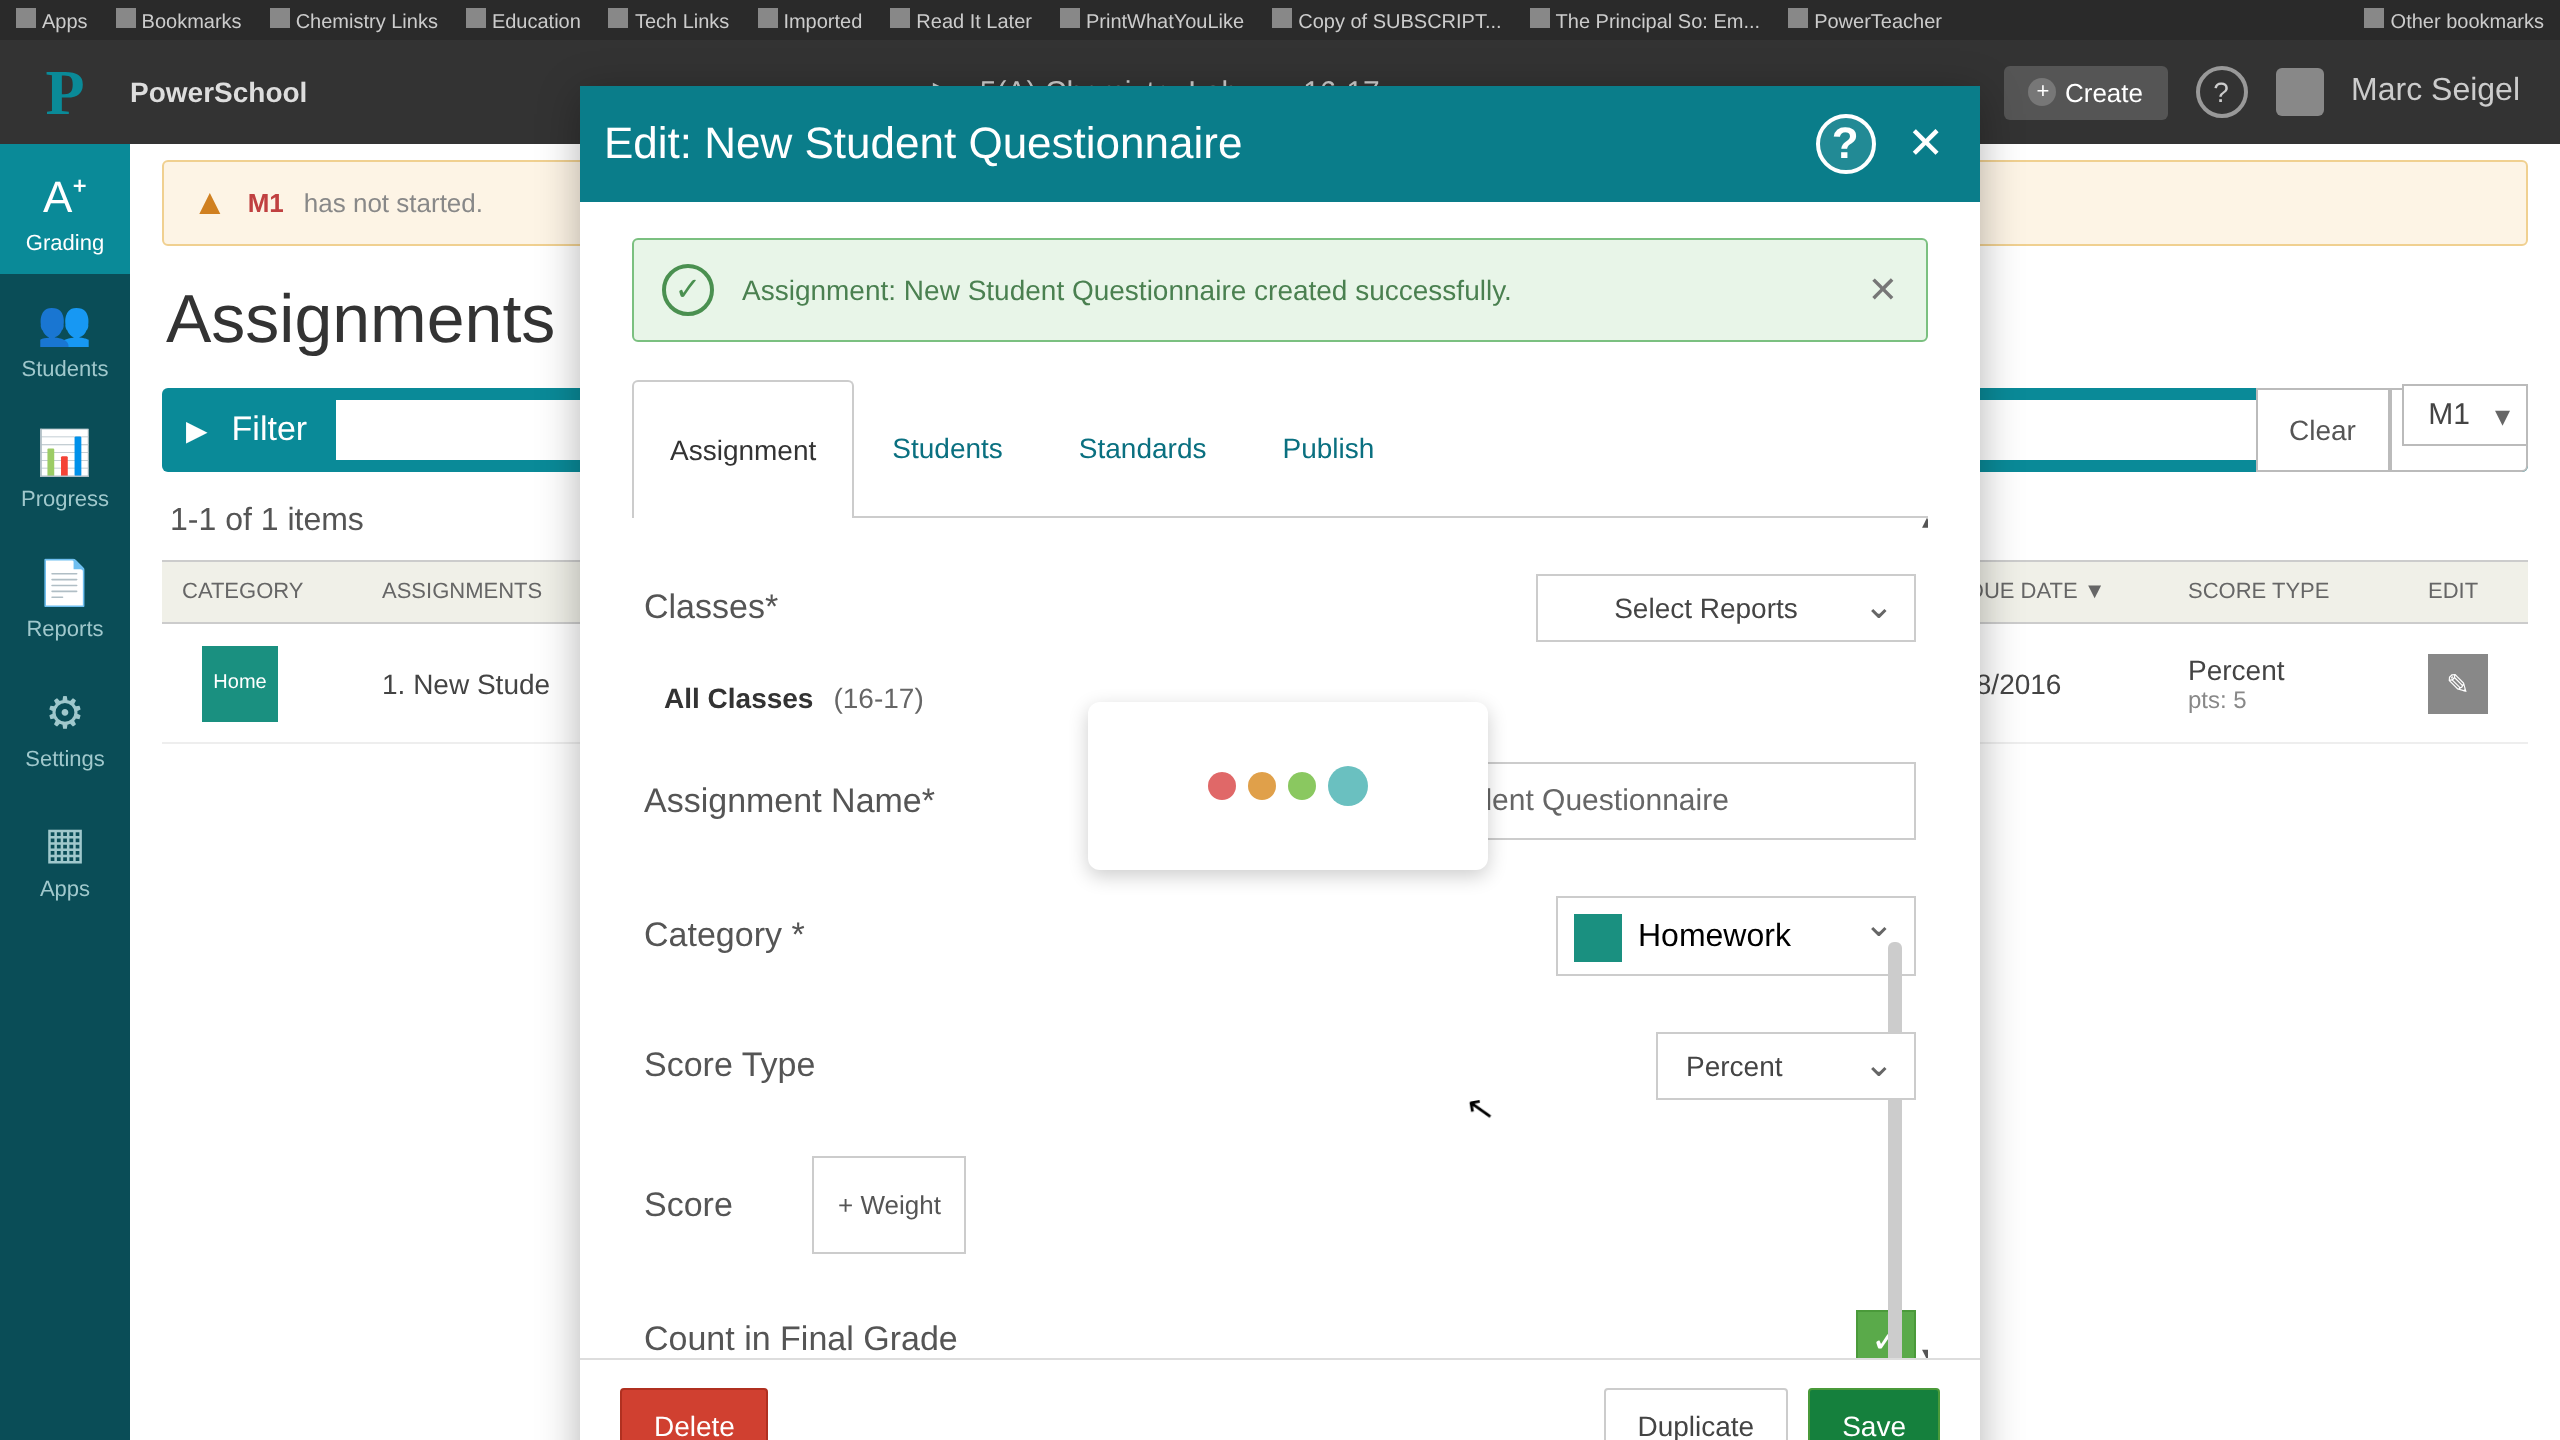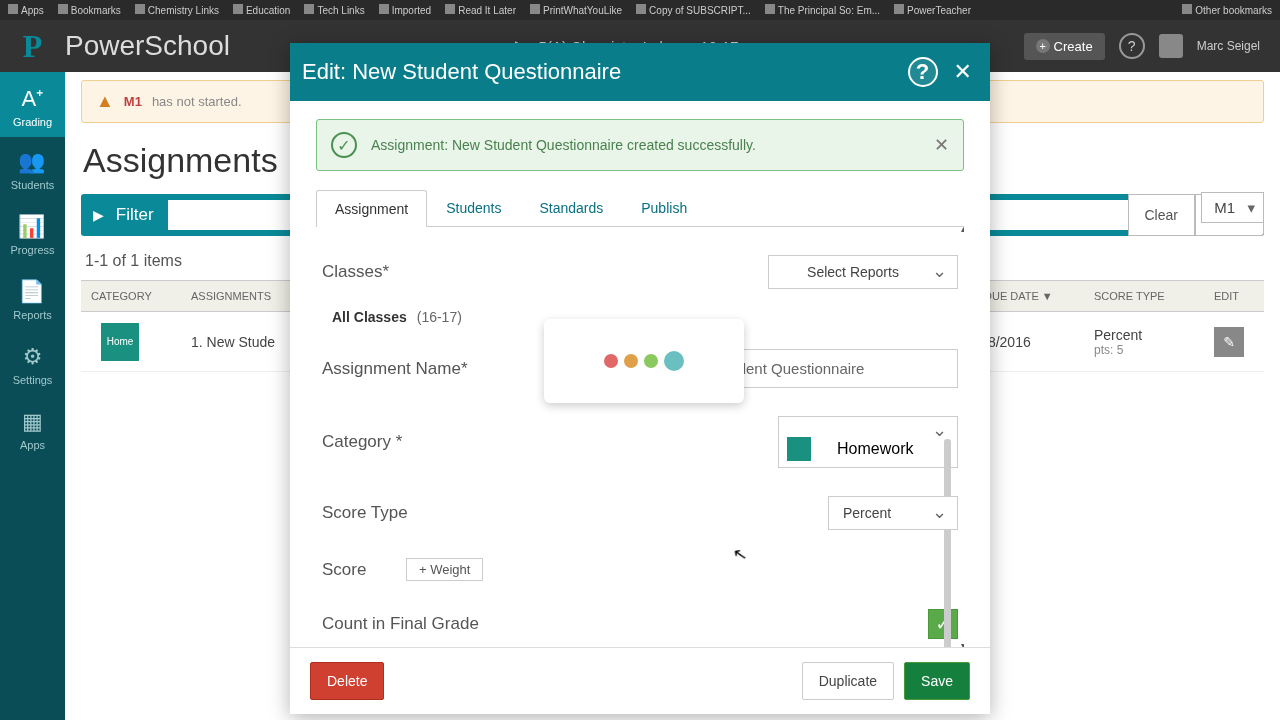--- a/index.html
+++ b/index.html
@@ -5,28 +5,28 @@
 * { box-sizing: border-box; margin: 0; padding: 0; font-family: Arial, sans-serif; }
 body { width: 1280px; height: 720px; overflow: hidden; background: #000; position: relative; }
 
 .bookmark-bar { height: 20px; background: #2a2a2a; display: flex; align-items: center; padding: 0 8px; gap: 14px; font-size: 10px; color: #ccc; overflow: hidden; }
 .bookmark-bar span { white-space: nowrap; }
 .bookmark-bar .sq { width: 10px; height: 10px; background: #888; display: inline-block; margin-right: 3px; }
 
 .topbar { height: 52px; background: #333; display: flex; align-items: center; color: #fff; }
 .logo { width: 65px; display: flex; align-items: center; justify-content: center; }
 .logo-p { font-size: 32px; color: #0a8a98; font-weight: bold; font-family: serif; }
-.brand { font-size: 28px; color: #ddd; font-weight: 400; }
+.brand { font-size: 14px; color: #ddd; font-weight: 700; }
 .top-center { flex: 1; display: flex; justify-content: center; align-items: center; gap: 12px; color: #ccc; font-size: 15px; }
 .top-right { display: flex; align-items: center; gap: 14px; padding-right: 20px; }
 .create-btn { background: #555; color: #fff; padding: 6px 12px; border-radius: 3px; font-size: 13px; display: flex; align-items: center; gap: 4px; }
 .create-plus { width: 14px; height: 14px; background: #777; border-radius: 50%; display: flex; align-items: center; justify-content: center; font-size: 11px; }
 .help-c { width: 26px; height: 26px; border: 2px solid #999; border-radius: 50%; display: flex; align-items: center; justify-content: center; color: #ccc; font-size: 14px; }
 .user-ico { width: 24px; height: 24px; background: #888; border-radius: 3px; }
-.user-name { color: #ccc; font-size: 12px; }
+.user-name { color: #ccc; font-size: 16px; }
 
 .main { display: flex; height: 648px; }
 .sidebar { width: 65px; background: #0a4d57; display: flex; flex-direction: column; }
 .side-item { height: 65px; display: flex; flex-direction: column; align-items: center; justify-content: center; color: #a0c8cc; font-size: 11px; gap: 4px; cursor: pointer; }
 .side-item.active { background: #0a8a98; color: #fff; }
 .side-ico { font-size: 22px; }
 
 .content { flex: 1; background: #fff; position: relative; }
 .alert-bar { margin: 8px 16px 0; padding: 10px 14px; background: #fdf4e5; border: 1px solid #f0d090; border-radius: 3px; display: flex; align-items: center; gap: 10px; }
 .alert-tri { color: #d08020; font-size: 18px; }
@@ -62,39 +62,39 @@
 .modal-head-title { flex: 1; }
 .modal-help { width: 30px; height: 30px; border: 2px solid #fff; border-radius: 50%; display: flex; align-items: center; justify-content: center; font-weight: bold; margin-right: 10px; background: rgba(255,255,255,.1); }
 .modal-close { font-size: 22px; cursor: pointer; padding: 0 6px; }
 .modal-body { padding: 18px 26px 0; position: relative; }
 .success { border: 1px solid #7bc080; background: #e8f5e8; border-radius: 3px; padding: 12px 14px; display: flex; align-items: center; gap: 14px; margin-bottom: 18px; }
 .success-chk { width: 26px; height: 26px; border: 2px solid #4a9050; border-radius: 50%; display: flex; align-items: center; justify-content: center; color: #4a9050; font-size: 16px; }
 .success-txt { color: #4a8050; font-size: 14px; flex: 1; }
 .success-x { color: #777; font-size: 18px; cursor: pointer; }
 
 .tabs { display: flex; border-bottom: 1px solid #ccc; margin-bottom: 0; }
-.tab { padding: 10px 18px; color: #0a7080; font-size: 14px; cursor: pointer; border: 1px solid transparent; border-bottom: none; }
+.tab { padding: 26px 18px; color: #0a7080; font-size: 14px; cursor: pointer; border: 1px solid transparent; border-bottom: none; }
 .tab.active { color: #333; border-color: #ccc; background: #fff; position: relative; top: 1px; border-radius: 3px 3px 0 0; }
 
 .form-area { height: 420px; overflow-y: auto; padding: 14px 6px 0 0; position: relative; }
 .form-row { display: flex; align-items: center; padding: 14px 0; }
 .form-label { width: 310px; color: #555; font-size: 17px; padding-left: 6px; }
 .form-ctrl { flex: 1; display: flex; justify-content: flex-end; align-items: center; gap: 10px; }
 .select-box { border: 1px solid #ccc; padding: 8px 34px 8px 14px; font-size: 14px; color: #444; position: relative; min-width: 130px; background: #fff; }
 .select-box::after { content: "⌄"; position: absolute; right: 10px; top: 4px; font-size: 18px; color: #666; }
 .select-classes { min-width: 190px; text-align: center; }
 .all-classes { padding: 6px 0 10px 16px; font-size: 14px; }
 .all-classes b { color: #333; }
 .all-classes span { color: #666; margin-left: 10px; }
 .text-input { border: 1px solid #ccc; padding: 10px 12px; width: 290px; font-size: 15px; color: #666; }
-.cat-select { display: flex; align-items: center; border: 1px solid #ccc; padding: 20px 34px 6px 8px; position: relative; gap: 26px; min-width: 180px; }
+.cat-select { display: flex; align-items: center; border: 1px solid #ccc; padding: 8px 34px 6px 8px; position: relative; gap: 8px; min-width: 180px; }
 .cat-select::after { content: "⌄"; position: absolute; right: 10px; top: 2px; font-size: 18px; color: #666; }
 .cat-sw { width: 24px; height: 24px; background: #1a9080; }
 .num-input { border: 1px solid #ccc; padding: 10px; width: 80px; text-align: right; font-size: 16px; }
-.pill-btn { border: 1px solid #ccc; padding: 3px 12px; font-size: 13px; color: #555; background: #fff; cursor: pointer; }
+.pill-btn { border: 1px solid #ccc; padding: 16px 12px; font-size: 13px; color: #555; background: #fff; cursor: pointer; }
 .chk-box { width: 30px; height: 30px; background: #5aaa4a; display: flex; align-items: center; justify-content: center; color: #fff; font-size: 18px; border: 1px solid #4a9a3a; }
 .points-lbl { font-size: 17px; color: #555; }
 
 .loader-pop { position: absolute; left: 228px; top: 92px; width: 200px; height: 84px; background: #fff; border-radius: 6px; box-shadow: 0 3px 10px rgba(0,0,0,.2); display: flex; align-items: center; justify-content: center; gap: 6px; }
 .dot { width: 14px; height: 14px; border-radius: 50%; }
 .d1 { background: #e06868; }
 .d2 { background: #e0a04a; }
 .d3 { background: #8ac860; }
 .d4 { background: #6ac0c0; width: 20px; height: 20px; }
 

